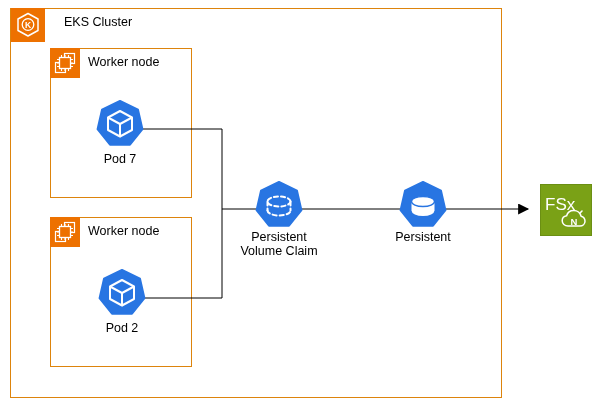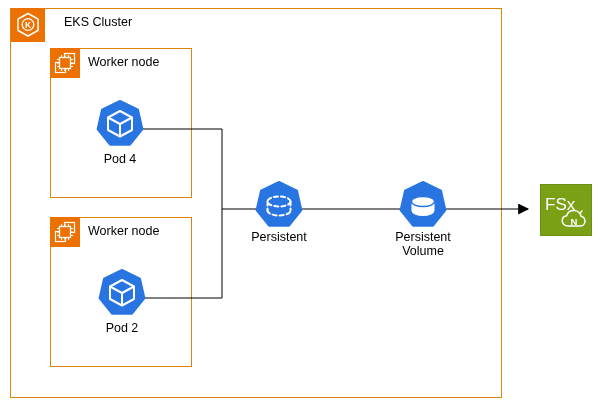--- a/index.html
+++ b/index.html
@@ -96,21 +96,21 @@
   <div class="lbl wn2-label">Worker node</div>
 
   <svg class="abs pod1" viewBox="0 0 48 48">
     <polygon points="24,1 41.98,9.66 46.43,29.12 33.98,44.73 14.02,44.73 1.57,29.12 6.02,9.66" fill="var(--kubernetes-blue,#2875E2)" stroke="var(--kubernetes-blue,#2875E2)" stroke-width="2" stroke-linejoin="round"></polygon>
     <g stroke="#fff" stroke-width="2" fill="none" stroke-linejoin="round">
       <path d="M24 11 L36 17.5 L24 24 L12 17.5 Z"></path>
       <path d="M12 17.5 V30 L24 36.5 V24"></path>
       <path d="M36 17.5 V30 L24 36.5"></path>
     </g>
   </svg>
-  <div class="lbl lbl-center pod1-label">Pod 4</div>
+  <div class="lbl lbl-center pod1-label">Pod 7</div>
 
   <svg class="abs pod2" viewBox="0 0 48 48">
     <polygon points="24,1 41.98,9.66 46.43,29.12 33.98,44.73 14.02,44.73 1.57,29.12 6.02,9.66" fill="var(--kubernetes-blue,#2875E2)" stroke="var(--kubernetes-blue,#2875E2)" stroke-width="2" stroke-linejoin="round"></polygon>
     <g stroke="#fff" stroke-width="2" fill="none" stroke-linejoin="round">
       <path d="M24 11 L36 17.5 L24 24 L12 17.5 Z"></path>
       <path d="M12 17.5 V30 L24 36.5 V24"></path>
       <path d="M36 17.5 V30 L24 36.5"></path>
     </g>
   </svg>
   <div class="lbl lbl-center pod2-label">Pod 2</div>
@@ -119,30 +119,30 @@
     <polygon points="24,1 41.98,9.66 46.43,29.12 33.98,44.73 14.02,44.73 1.57,29.12 6.02,9.66" fill="var(--kubernetes-blue,#2875E2)" stroke="var(--kubernetes-blue,#2875E2)" stroke-width="2" stroke-linejoin="round"></polygon>
     <g stroke="#fff" stroke-width="2" fill="none" stroke-dasharray="4 3" stroke-linecap="round">
       <ellipse cx="24" cy="20.5" rx="11.5" ry="5"></ellipse>
       <path d="M12.5 20.5 V29.5"></path>
       <path d="M35.5 20.5 V29.5"></path>
       <path d="M12.5 29.5 A11.5 5 0 0 0 35.5 29.5"></path>
     </g>
   </svg>
   <div class="lbl lbl-center pvc-label">
     <div>Persistent</div>
+    <div>Volume Claim</div>
   </div>
 
   <svg class="abs pv-icon" viewBox="0 0 48 48">
     <polygon points="24,1 41.98,9.66 46.43,29.12 33.98,44.73 14.02,44.73 1.57,29.12 6.02,9.66" fill="var(--kubernetes-blue,#2875E2)" stroke="var(--kubernetes-blue,#2875E2)" stroke-width="2" stroke-linejoin="round"></polygon>
     <path d="M12.5 20.5 V29.5 A11.5 5.5 0 0 0 35.5 29.5 V20.5 Z" fill="#fff"></path>
     <ellipse cx="24" cy="20.5" rx="11.5" ry="5" fill="#fff" stroke="var(--kubernetes-blue,#2875E2)" stroke-width="1.4"></ellipse>
   </svg>
   <div class="lbl lbl-center pv-label">
     <div>Persistent</div>
-    <div>Volume</div>
   </div>
 
   <svg class="abs fsx-icon" viewBox="0 0 52 52">
     <rect x="0.5" y="0.5" width="51" height="51" fill="var(--fsx-green,#7AA116)" stroke="#6B8F13" stroke-width="1"></rect>
     <text x="5" y="26" font-size="17" fill="#fff">FSx</text>
     <path d="M42 27 L30 39" stroke="#fff" stroke-width="1.6" fill="none" stroke-linecap="round"></path>
     <path d="M28 42 c-3.3 0 -5.8-2.3 -5.8-5.2 c0-2.5 1.9-4.6 4.4-5 c0.8-3.1 3.7-5.4 7.1-5.4 c3.6 0 6.6 2.5 7.3 5.8 c2.3 0.6 4 2.6 4 5 c0 2.8-2.3 4.8-5.1 4.8 z" fill="var(--fsx-green,#7AA116)" stroke="#fff" stroke-width="1.5" stroke-linejoin="round"></path>
     <text x="34" y="40.5" text-anchor="middle" font-size="9.5" font-weight="bold" fill="#fff">N</text>
   </svg>
 

